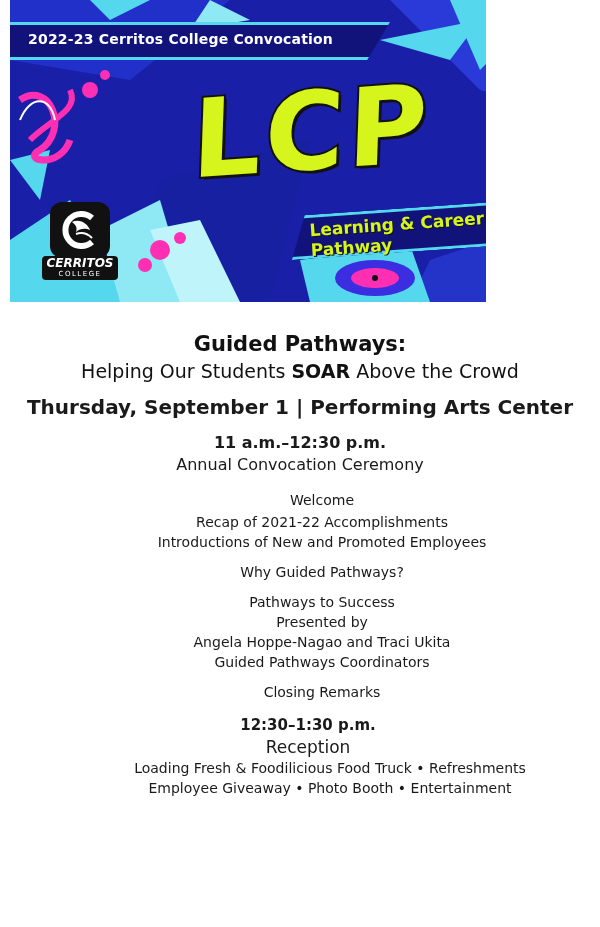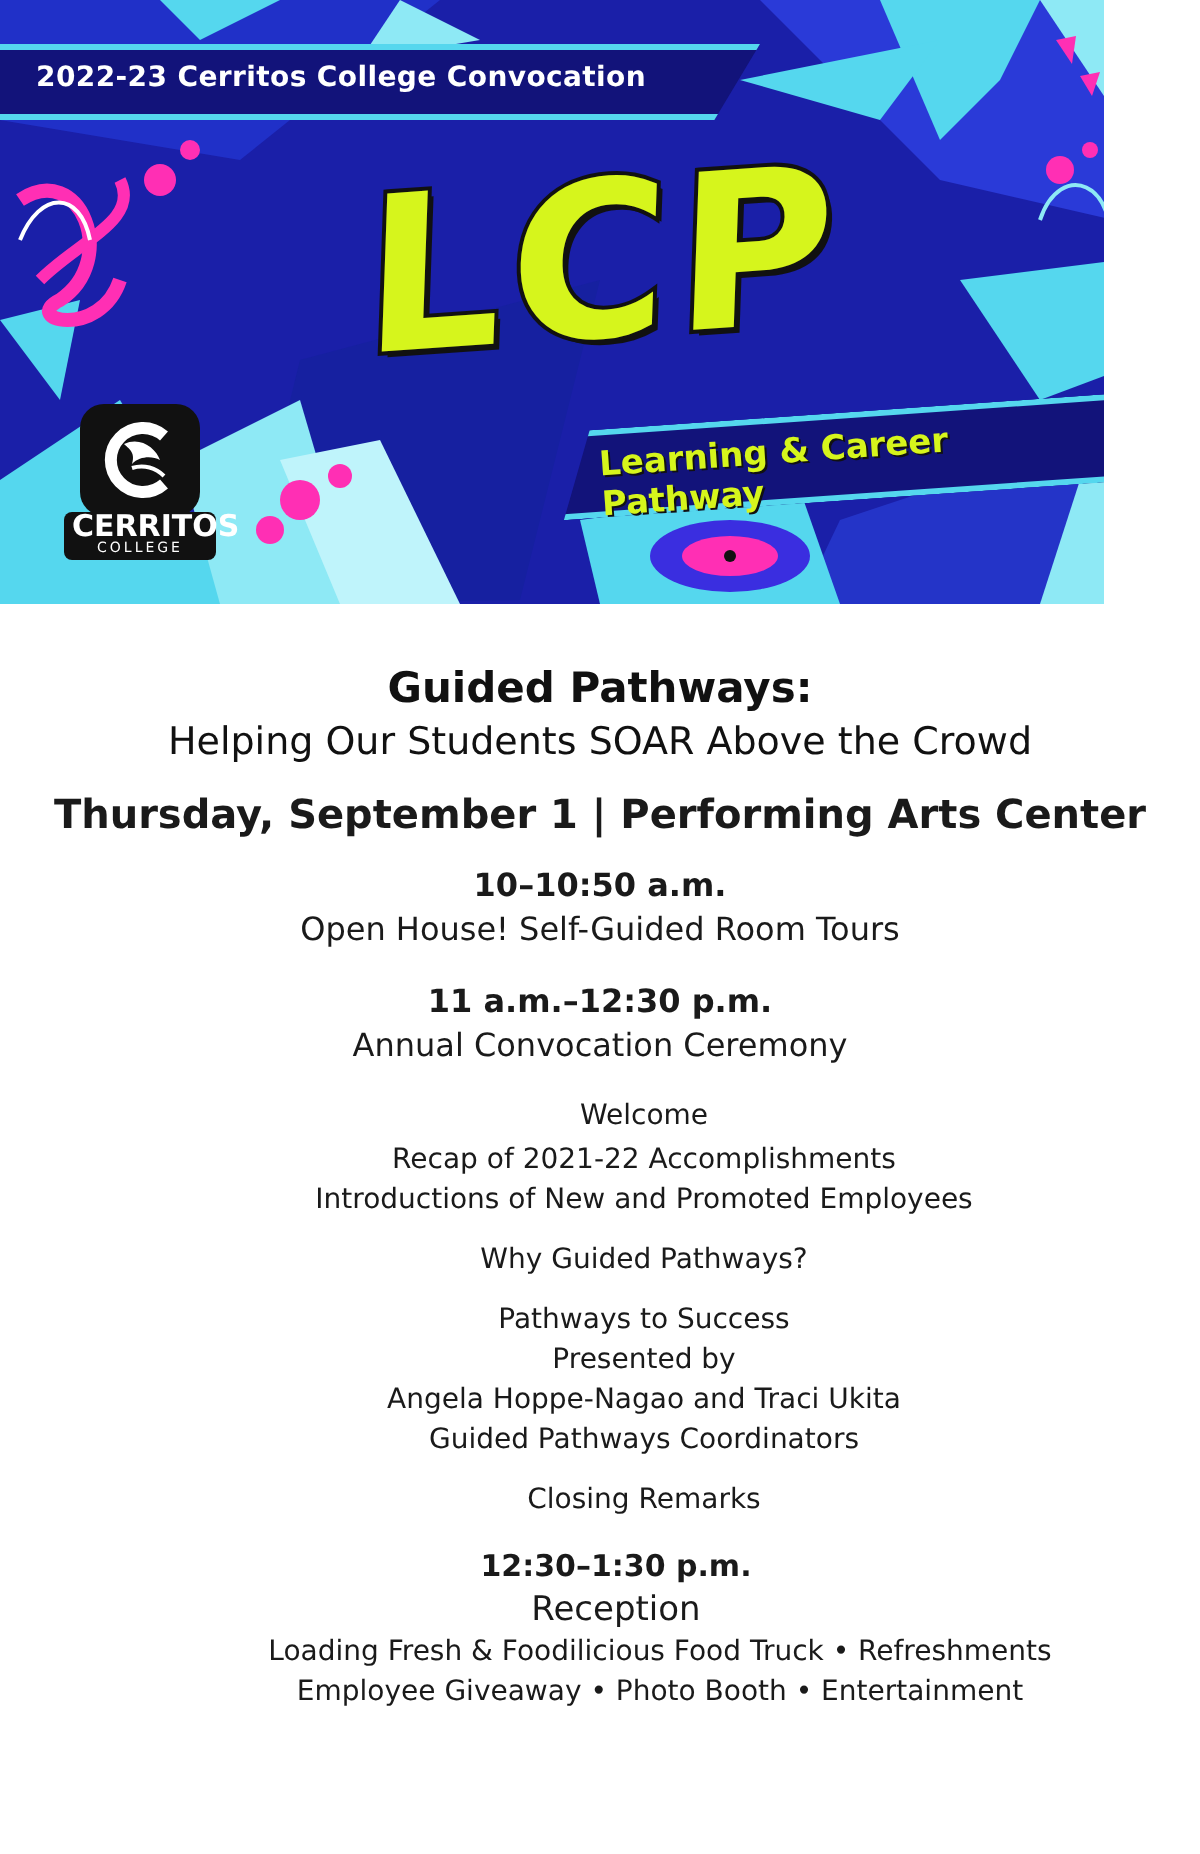--- a/index.html
+++ b/index.html
@@ -1,21 +1,22 @@
 <!DOCTYPE html>
 <html><head>
 <meta charset="utf-8">
 <style>
   * { box-sizing: border-box; margin: 0; padding: 0; }
   html, body { width: 600px; height: 927px; background: #ffffff; overflow: hidden; }
   body { font-family: "DejaVu Sans", "Liberation Sans", sans-serif; color: #1a1a1a; }
 
   .banner {
-    position: relative; width: 552px; height: 302px; overflow: hidden;
+    position: relative; width: 476px; height: 302px; overflow: hidden;
     background: #1a1fa8;
+    margin-left: 10px;
   }
   .banner svg.bg { position: absolute; left: 0; top: 0; }
 
   .title-strip {
     position: absolute; left: 0; top: 22px; width: 380px; height: 38px;
     background: #12137a;
     border-top: 3px solid #55d7ee; border-bottom: 3px solid #55d7ee;
     clip-path: polygon(0 0, 100% 0, 94% 100%, 0 100%);
   }
   .title-strip-text {
@@ -54,27 +55,27 @@
     display: flex; flex-direction: column; align-items: center;
   }
   .logo-mark {
     width: 60px; height: 56px; background: #111; border-radius: 12px;
     display: flex; align-items: center; justify-content: center;
   }
   .logo-word {
     background: #111; color: #fff; border-radius: 4px;
     padding: 1px 4px; margin-top: -2px; text-align: center; width: 76px;
   }
-  .logo-word .l1 { font-size: 15px; font-weight: bold; display: block; line-height: 13px; }
+  .logo-word .l1 { font-size: 12px; font-weight: bold; display: block; line-height: 13px; font-style: italic; }
   .logo-word .l2 { font-size: 7px; letter-spacing: 1.5px; display: block; line-height: 9px; }
 
   .content { text-align: center; padding-top: 28px; }
   .h-main { font-size: 21px; font-weight: bold; line-height: 28px; color: #111; }
   .h-sub { font-size: 19px; line-height: 26px; color: #111; }
-  .h-sub b { font-weight: normal; }
+  .h-sub b { font-weight: bold; }
   .date-line { font-size: 20px; font-weight: bold; line-height: 22px; margin-top: 12px; }
   .time { font-size: 16px; font-weight: bold; line-height: 22px; }
   .event { font-size: 16px; line-height: 22px; }
   .block { margin-top: 12px; padding-left: 16px; }
   .block2 { margin-top: 14px; }
   .small { font-size: 14px; line-height: 20px; margin-left: 44px; }
   .italic { }
   .sm-gap { margin-top: 10px; }
   .reception-head { font-size: 17px; line-height: 22px; }
 </style>
@@ -147,24 +148,20 @@
   </div>
 </div>
 
 <div class="content">
   <div class="h-main">Guided Pathways:</div>
   <div class="h-sub">
     <span>Helping Our Students </span><b>SOAR</b><span> Above the Crowd</span>
   </div>
   <div class="date-line">Thursday, September 1 | Performing Arts Center</div>
 
-  <div class="block2">
-    <div class="time">10–10:50 a.m.</div>
-    <div class="event">Open House! Self-Guided Room Tours</div>
-  </div>
 
   <div class="block2">
     <div class="time">11 a.m.–12:30 p.m.</div>
     <div class="event">Annual Convocation Ceremony</div>
   </div>
 
   <div class="block2 small">Welcome</div>
   <div class="small" style="margin-top:2px">Recap of 2021-22 Accomplishments</div>
   <div class="small">Introductions of New and Promoted Employees</div>
 

